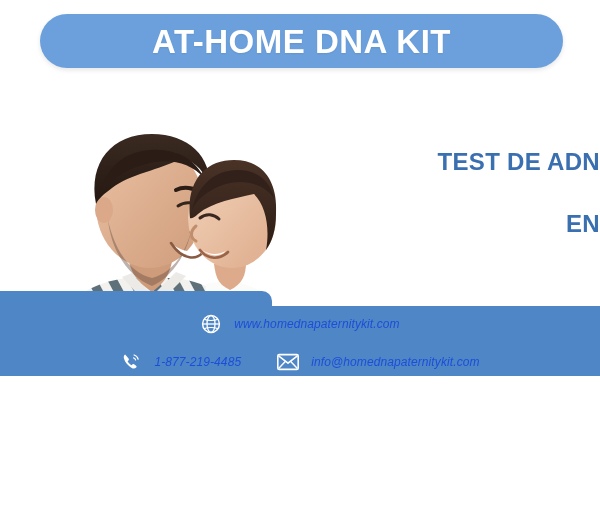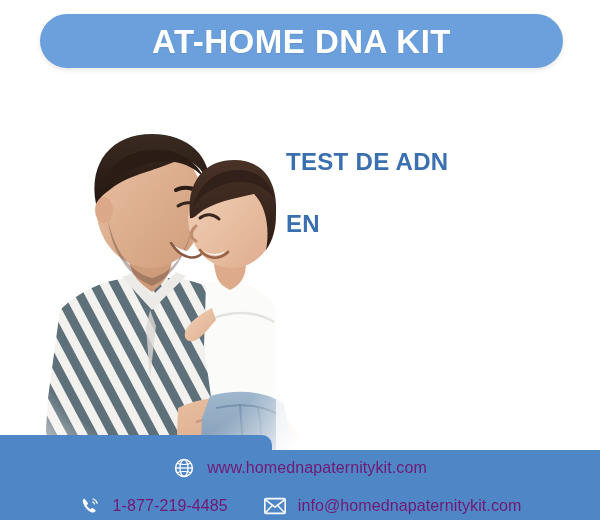--- a/index.html
+++ b/index.html
@@ -9,21 +9,21 @@
   body {
     width: 600px;
     height: 520px;
     background: #ffffff;
     font-family: "Liberation Sans", sans-serif;
     overflow: hidden;
   }
   #poster {
     position: relative;
     width: 600px;
-    height: 520px;
+    height: 376px;
     background: #ffffff;
     overflow: hidden;
   }
 
   
   .banner {
     position: absolute;
     left: 40px;
     top: 14px;
     width: 523px;
@@ -54,21 +54,21 @@
     height: 385px;
   }
   .photo svg { display: block; }
 
   
   .headline {
     position: absolute;
     left: 286px;
     top: 150px;
     width: 314px;
-    text-align: left;
+    text-align: right;
     color: #3a6fb0;
   }
   .headline .line {
     font-size: 24px;
     font-weight: bold;
     letter-spacing: 0.3px;
     line-height: 1;
     white-space: nowrap;
   }
   .headline .line.l1 { margin-bottom: 38px; }
@@ -134,25 +134,26 @@
     display: inline-flex;
     align-items: center;
     justify-content: center;
     width: 22px;
     height: 22px;
     margin-right: 12px;
     flex: 0 0 auto;
   }
   .contact-icon svg { display: block; }
   .contact-text {
-    font-size: 16px;
+    font-size: 12px;
     line-height: 1;
     white-space: nowrap;
-    color: #701a75;
+    color: #1d4ed8;
     letter-spacing: 0.1px;
+    font-style: italic;
   }
 </style>
 </head>
 <body>
 
 <div id="poster">
 
   <div class="banner">
     <div class="banner-title">AT-HOME DNA KIT</div>
   </div>

